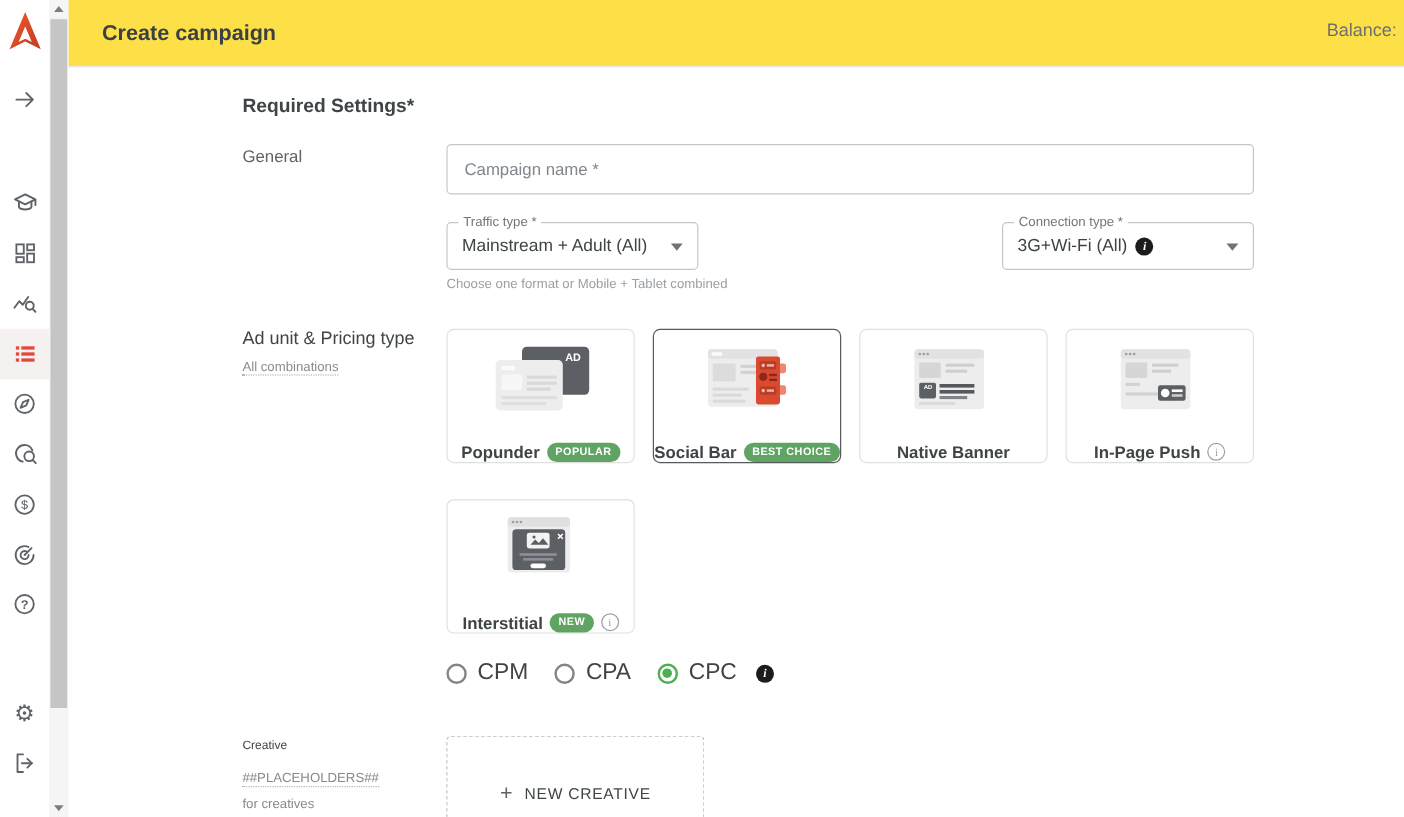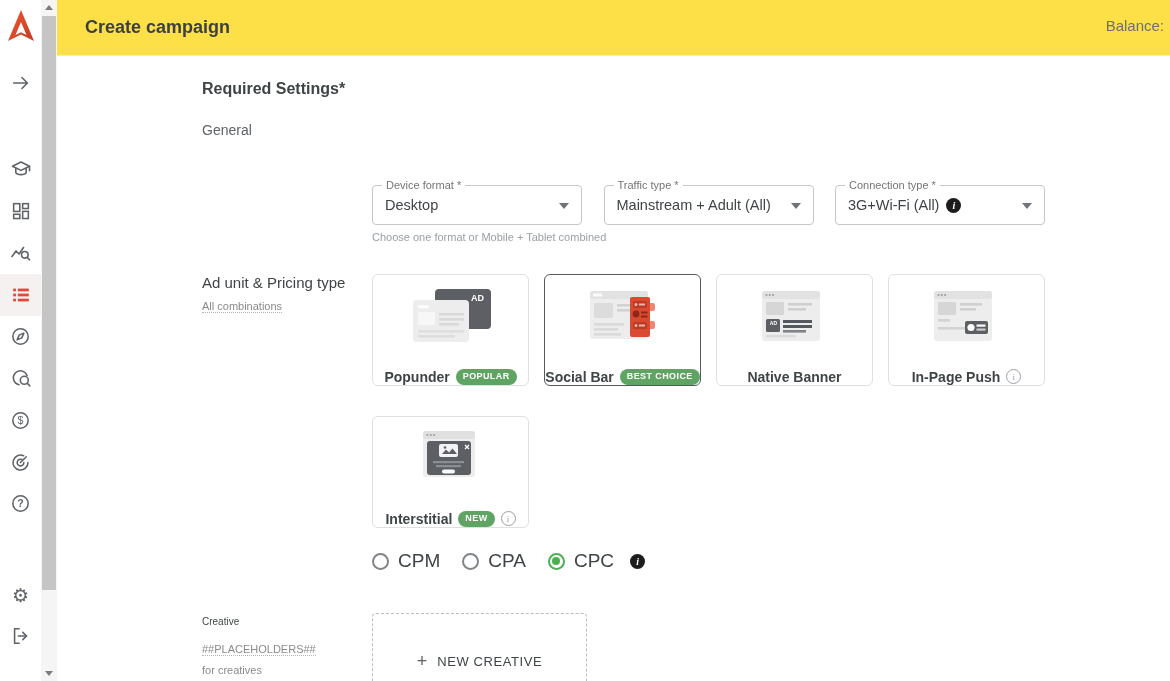--- a/index.html
+++ b/index.html
@@ -198,27 +198,25 @@
   <div class="header-title">Create campaign</div>
   <div class="balance">Balance:</div>
 </div>
 
 <div class="content">
 
   <div class="section-title">Required Settings*</div>
 
   <div class="row-label" style="top:66px;">General</div>
 
+  <div class="field-col" style="top:64px;">
+    <input class="text-input" type="text" placeholder="Campaign name *" style="">
+  </div>
 
   <div class="select-row">
-    <div class="mselect">
-      <span class="flabel">Device format *</span>
-      <span class="sel-value">Desktop</span>
-      <span class="caret"></span>
-    </div>
     <div class="mselect">
       <span class="flabel">Traffic type *</span>
       <span class="sel-value">Mainstream + Adult (All)</span>
       <span class="caret"></span>
     </div>
     <div class="mselect">
       <span class="flabel">Connection type *</span>
       <span class="sel-value">
         <span>3G+Wi-Fi (All)</span>
         <span class="info-filled">i</span>

